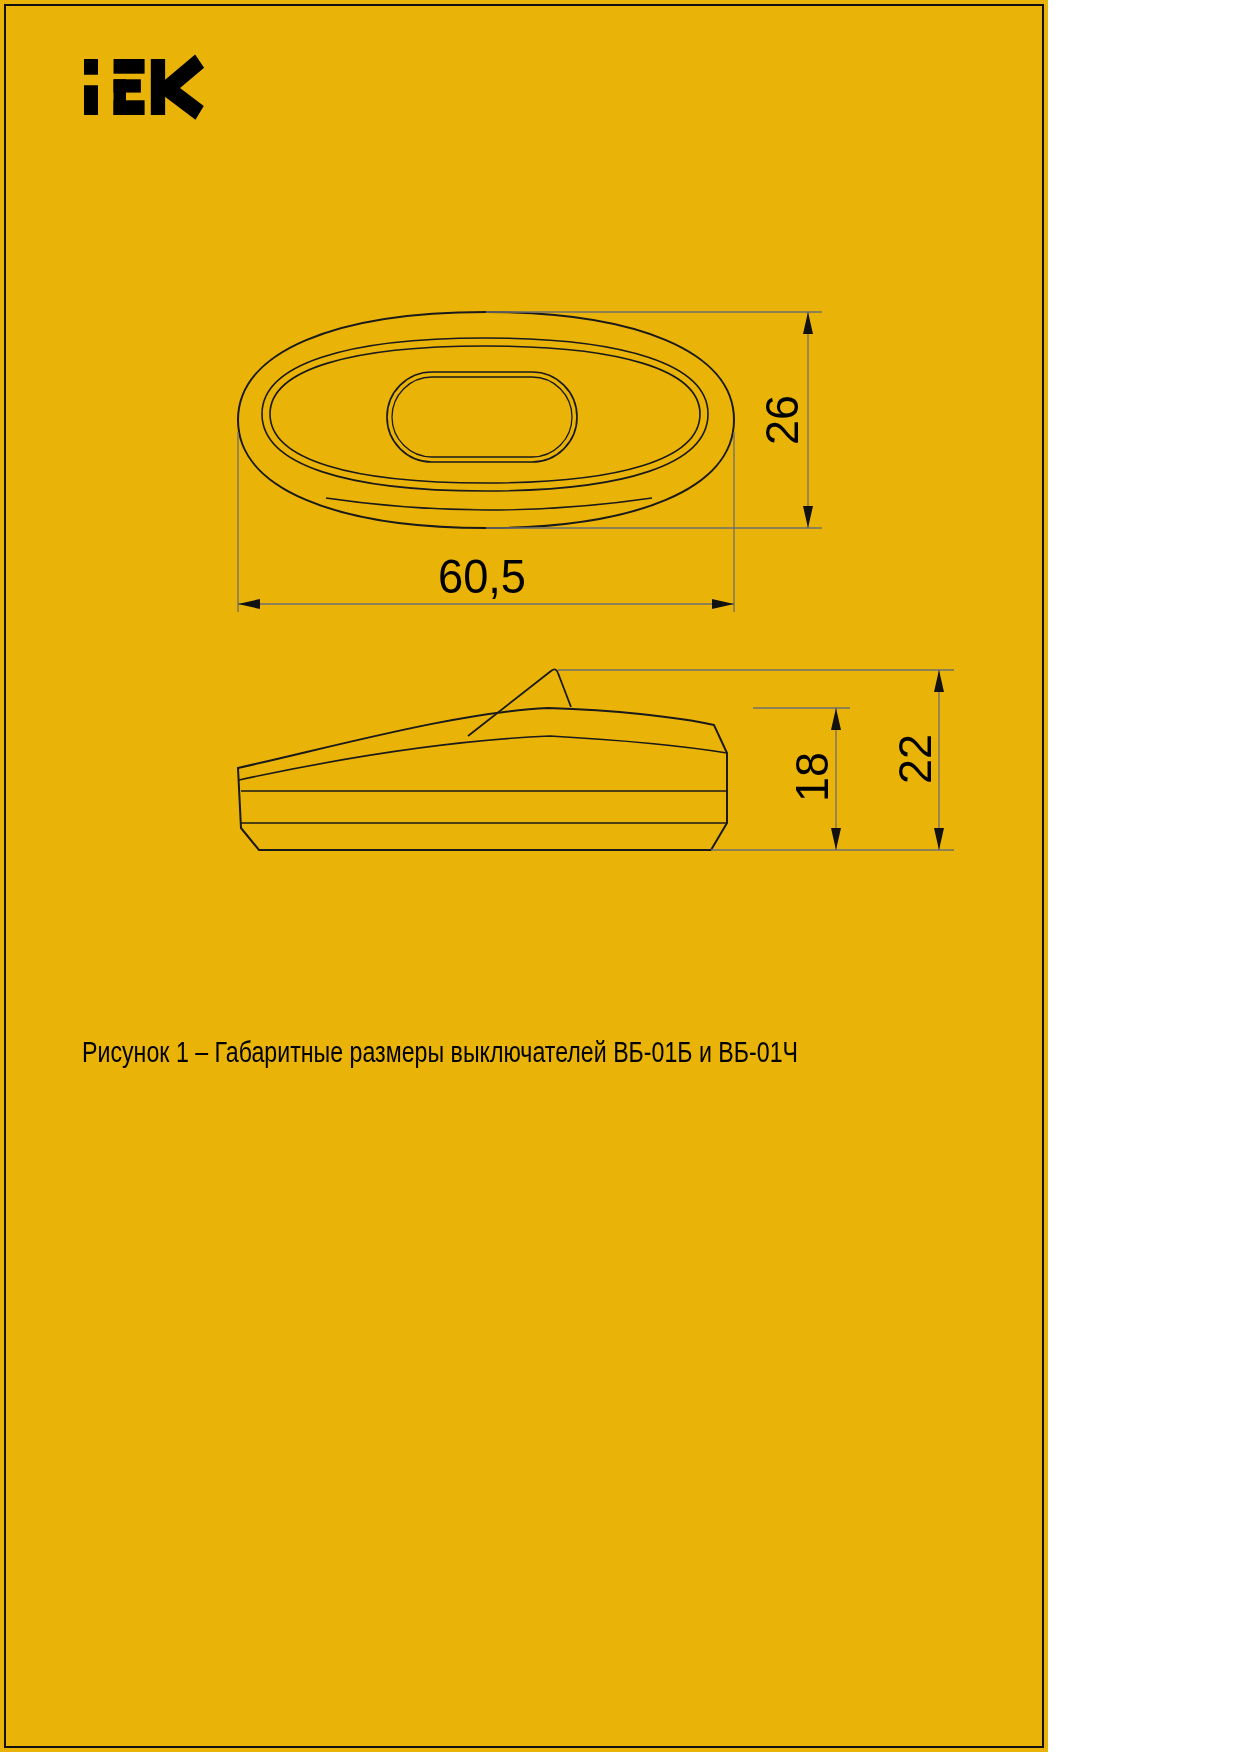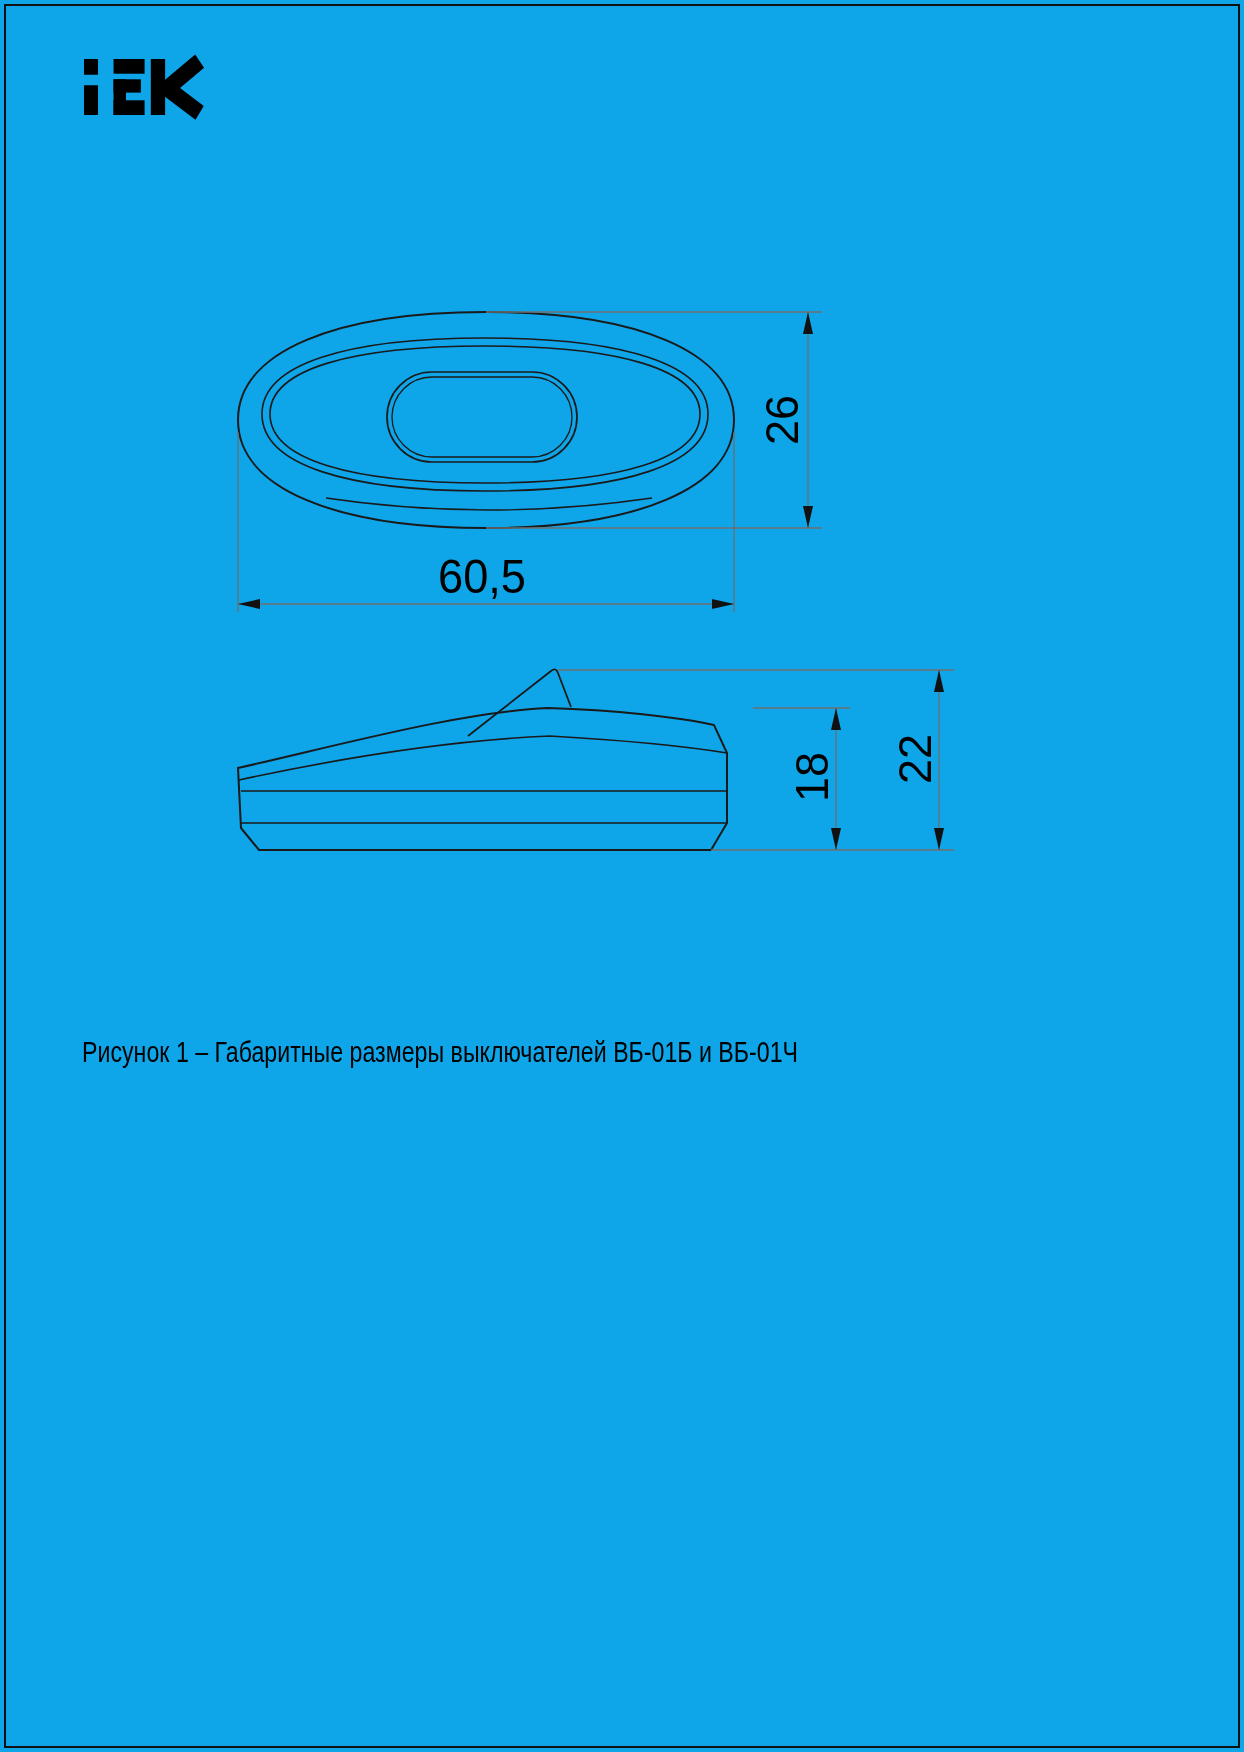--- a/index.html
+++ b/index.html
@@ -1,16 +1,16 @@
 <!DOCTYPE html>
 <html><head>
 <meta charset="utf-8">
 <style>
   html,body{margin:0;padding:0;background:#ffffff;}
-  .page{position:relative;width:1244px;height:1752px;background:#0ea5e9;overflow:hidden;
+  .page{position:relative;width:1048px;height:1752px;background:#eab308;overflow:hidden;
         font-family:"Liberation Sans",sans-serif;}
   .frame{position:absolute;left:4px;top:4px;right:4px;bottom:4px;border:2px solid #111;pointer-events:none;}
   svg text{fill:#000;}
   .objline{stroke:#1a1a1a;fill:none;}
   .dimline{stroke:#6f6f6f;stroke-width:1.3;fill:none;}
   .arrow{fill:#111;stroke:none;}
 </style>
 </head>
 <body>
 

